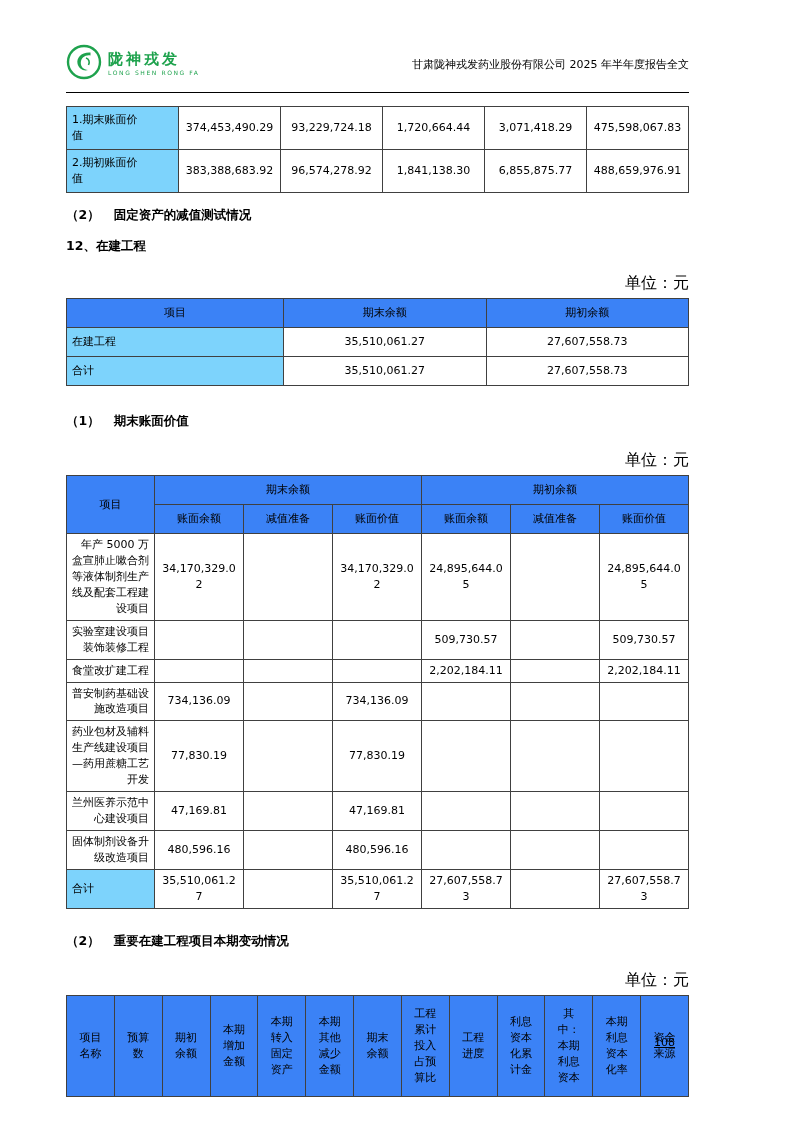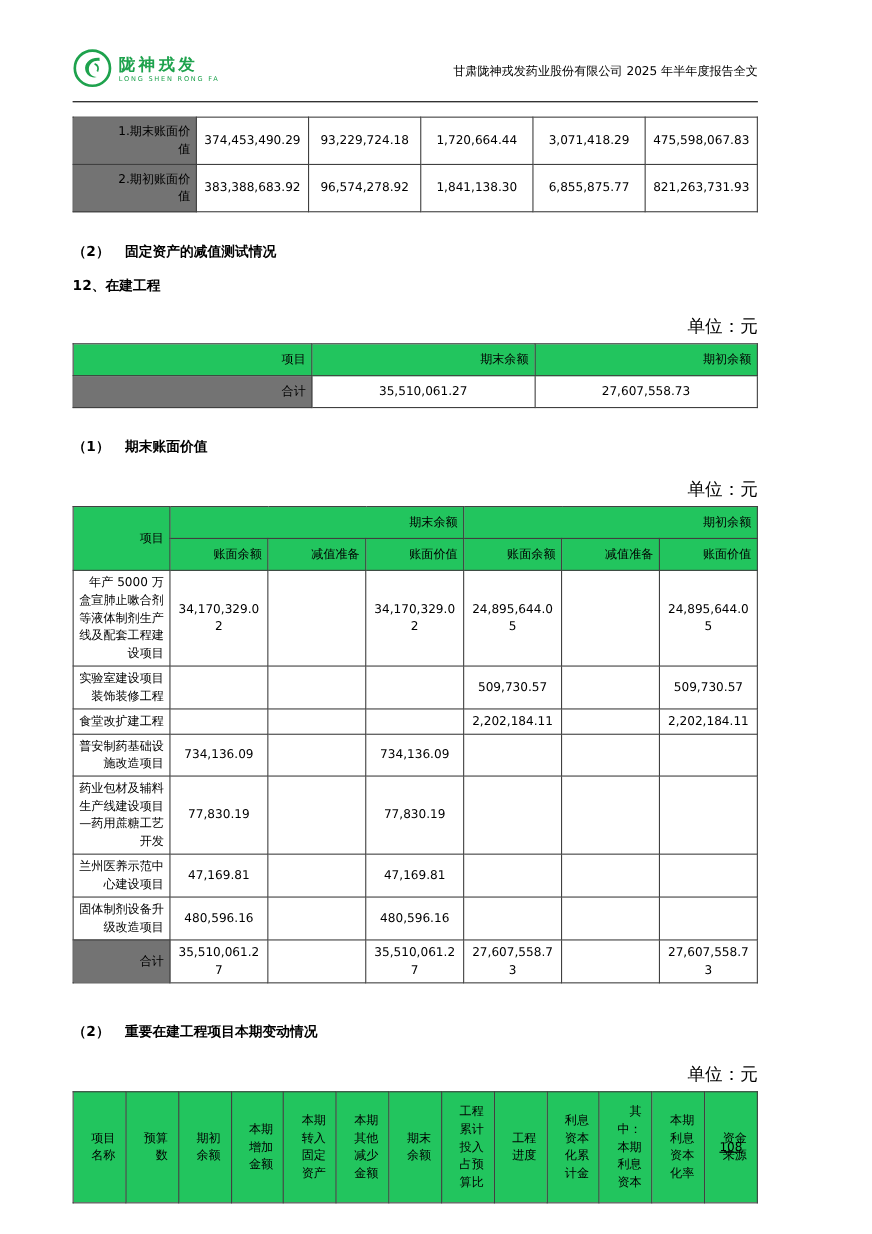--- a/index.html
+++ b/index.html
@@ -11,34 +11,34 @@
   .hdr{display:flex;justify-content:space-between;align-items:center;border-bottom:1.5px solid #000;padding-bottom:8px;}
   .logo{display:flex;align-items:center;gap:6px;}
   .logo-txt{display:flex;flex-direction:column;line-height:1.1;}
   .logo-cn{font-size:15px;font-weight:bold;color:#1ea24d;letter-spacing:3px;}
   .logo-en{font-size:6px;color:#1ea24d;letter-spacing:1.6px;margin-top:2px;}
   .doc-title{font-size:11px;}
 
   
   .sec{font-size:12.5px;font-weight:bold;margin:0;}
   .sec .sec-num{margin-right:14px;}
-  .m-imp{margin-top:28px;}
+  .m-imp{margin-top:14px;}
   .applic{margin:20px 0 0;font-size:11.5px;}
   .m-cip{margin-top:14px;}
   .unit{text-align:right;font-size:16px;}
   .u1{margin-top:18px;}
   .m-d{margin-top:27px;}
   .u2{margin-top:20px;}
-  .m-ch{margin-top:36px;}
+  .m-ch{margin-top:24px;}
 
   
   .tbl{width:100%;border-collapse:collapse;table-layout:fixed;font-size:11px;line-height:1.45;}
   .tbl td{border:1px solid #404040;padding:3px 5px;vertical-align:middle;word-break:break-all;}
-  .hd{background:#22c55e;text-align:right;}
-  .lbl{background:#737373;text-align:right;}
+  .hd{background:#3b82f6;text-align:center;}
+  .lbl{background:#7dd3fc;text-align:left;}
   .num{text-align:center;}
   .wr{display:inline-block;max-width:75px;word-break:break-all;text-align:center;}
   .wr0{display:inline-block;max-width:70px;word-break:break-all;}
 
   .t0{margin-top:13px;}
   .t0 td{height:36px;}
   .t0-lc{width:112px;}
 
   .t1{margin-top:4px;}
   .t1 td{height:22px;}
@@ -93,21 +93,21 @@
         <td class="num">1,720,664.44</td>
         <td class="num">3,071,418.29</td>
         <td class="num">475,598,067.83</td>
       </tr>
       <tr>
         <td class="lbl"><span class="wr0">2.期初账面价值</span></td>
         <td class="num">383,388,683.92</td>
         <td class="num">96,574,278.92</td>
         <td class="num">1,841,138.30</td>
         <td class="num">6,855,875.77</td>
-        <td class="num">821,263,731.93</td>
+        <td class="num">488,659,976.91</td>
       </tr>
     </tbody>
   </table>
 
   <h2 class="sec m-imp">
     <span class="sec-num">（2）</span><span>固定资产的减值测试情况</span>
   </h2>
 
 
   <h2 class="sec m-cip">12、在建工程</h2>
@@ -118,20 +118,25 @@
     <colgroup>
         <col class="t1-c0">
         <col>
         <col>
       </colgroup>
     <tbody>
       <tr>
         <td class="hd">项目</td>
         <td class="hd">期末余额</td>
         <td class="hd">期初余额</td>
+      </tr>
+      <tr>
+        <td class="lbl">在建工程</td>
+        <td class="num">35,510,061.27</td>
+        <td class="num">27,607,558.73</td>
       </tr>
       <tr>
         <td class="lbl">合计</td>
         <td class="num">35,510,061.27</td>
         <td class="num">27,607,558.73</td>
       </tr>
     </tbody>
   </table>
 
   <h2 class="sec m-d">

